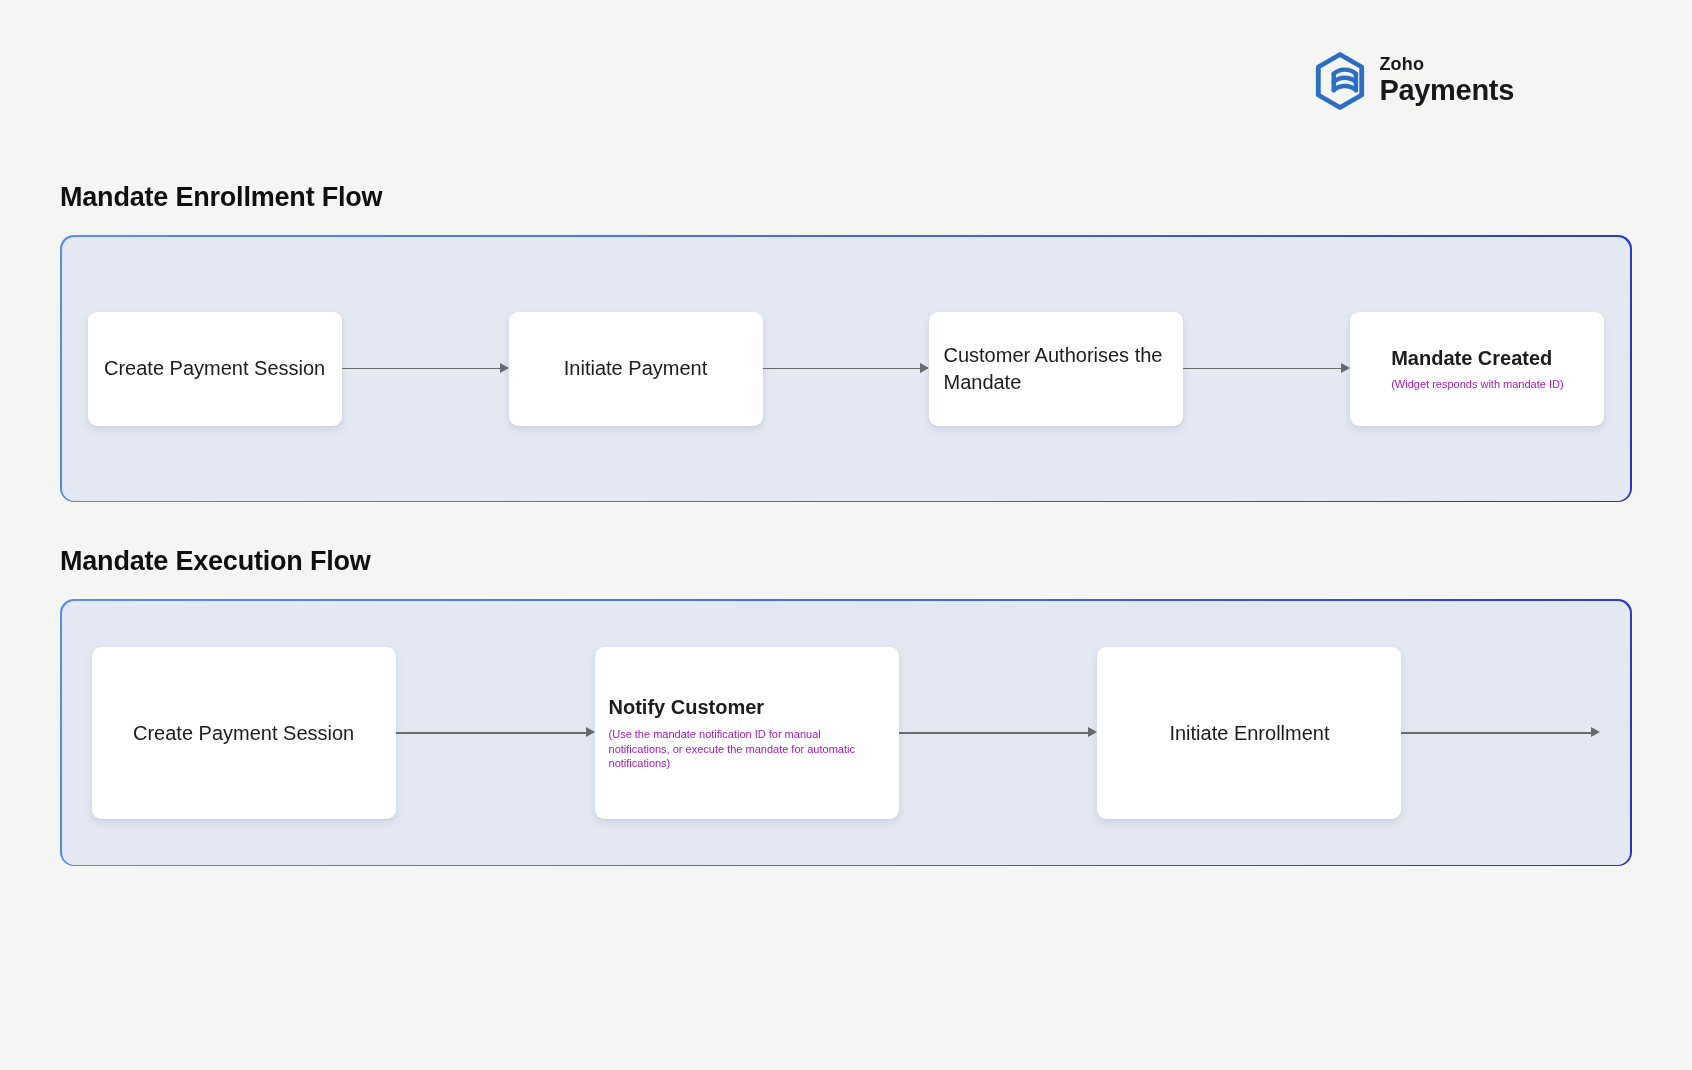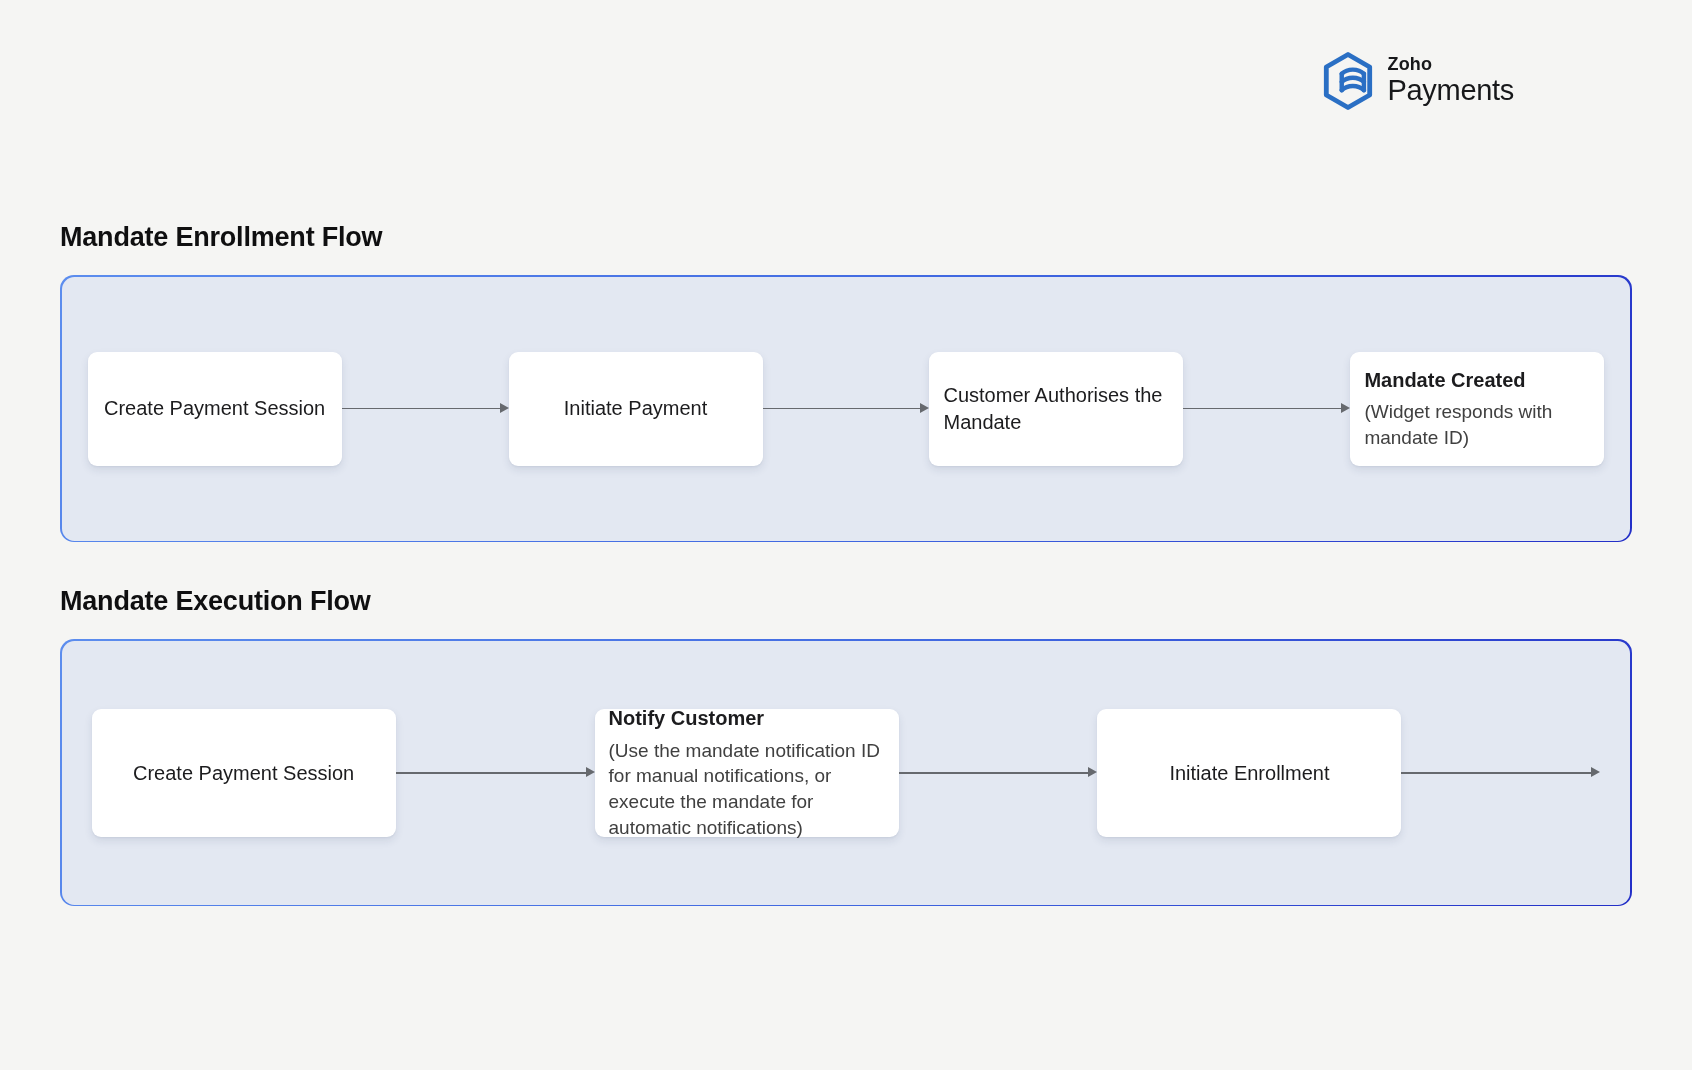--- a/index.html
+++ b/index.html
@@ -26,35 +26,35 @@
   .logo-text { display: flex; flex-direction: column; justify-content: flex-start; }
   .logo-zoho {
     font-size: 18px;
     font-weight: 700;
     color: #17181a;
     letter-spacing: 0.2px;
     line-height: 1.1;
   }
   .logo-payments {
     font-size: 29px;
-    font-weight: 400;
+    font-weight: 700;
     color: #17181a;
     letter-spacing: -0.3px;
     line-height: 1.1;
   }
 
   
   .flow-title {
     font-size: 27px;
     font-weight: 700;
     color: #0f0f10;
     margin: 0 0 22px 60px;
     letter-spacing: -0.2px;
   }
-  .flow-title--first { margin-top: 110px; }
+  .flow-title--first { margin-top: 70px; }
   .flow-title--second { margin-top: 44px; }
 
   
   .panel-border {
     margin: 0 60px;
     border-radius: 14px;
     padding: 1.6px;
     background: linear-gradient(120deg, #5c8dee 0%, #3f66e0 55%, #232fc7 100%);
   }
   .panel {
@@ -76,40 +76,40 @@
   .step {
     background: #ffffff;
     border-radius: 9px;
     box-shadow: 0 4px 8px rgba(30, 50, 90, 0.10), 0 1px 2px rgba(30, 50, 90, 0.06);
     display: flex;
     align-items: center;
     justify-content: center;
     flex: 0 0 auto;
   }
   .panel--enroll .step { width: 254px; height: 114px; }
-  .panel--exec   .step { width: 304px; height: 128px; }
+  .panel--exec   .step { width: 304px; height: 172px; }
 
   .step-text {
     display: inline-block;
     text-align: left;
     padding: 0 14px;
     max-width: 100%;
   }
   .step-label {
     font-size: 20px;
     color: #1c1c1e;
     line-height: 1.32;
   }
   .step--with-sub .step-label {
     font-weight: 600;
     margin-bottom: 6px;
   }
   .step-sub {
-    font-size: 19px;
-    color: #404040;
+    font-size: 11px;
+    color: #a21caf;
     line-height: 1.35;
   }
 
   
   .arrow {
     flex: 1 1 auto;
     display: flex;
     align-items: center;
     min-width: 40px;
   }

